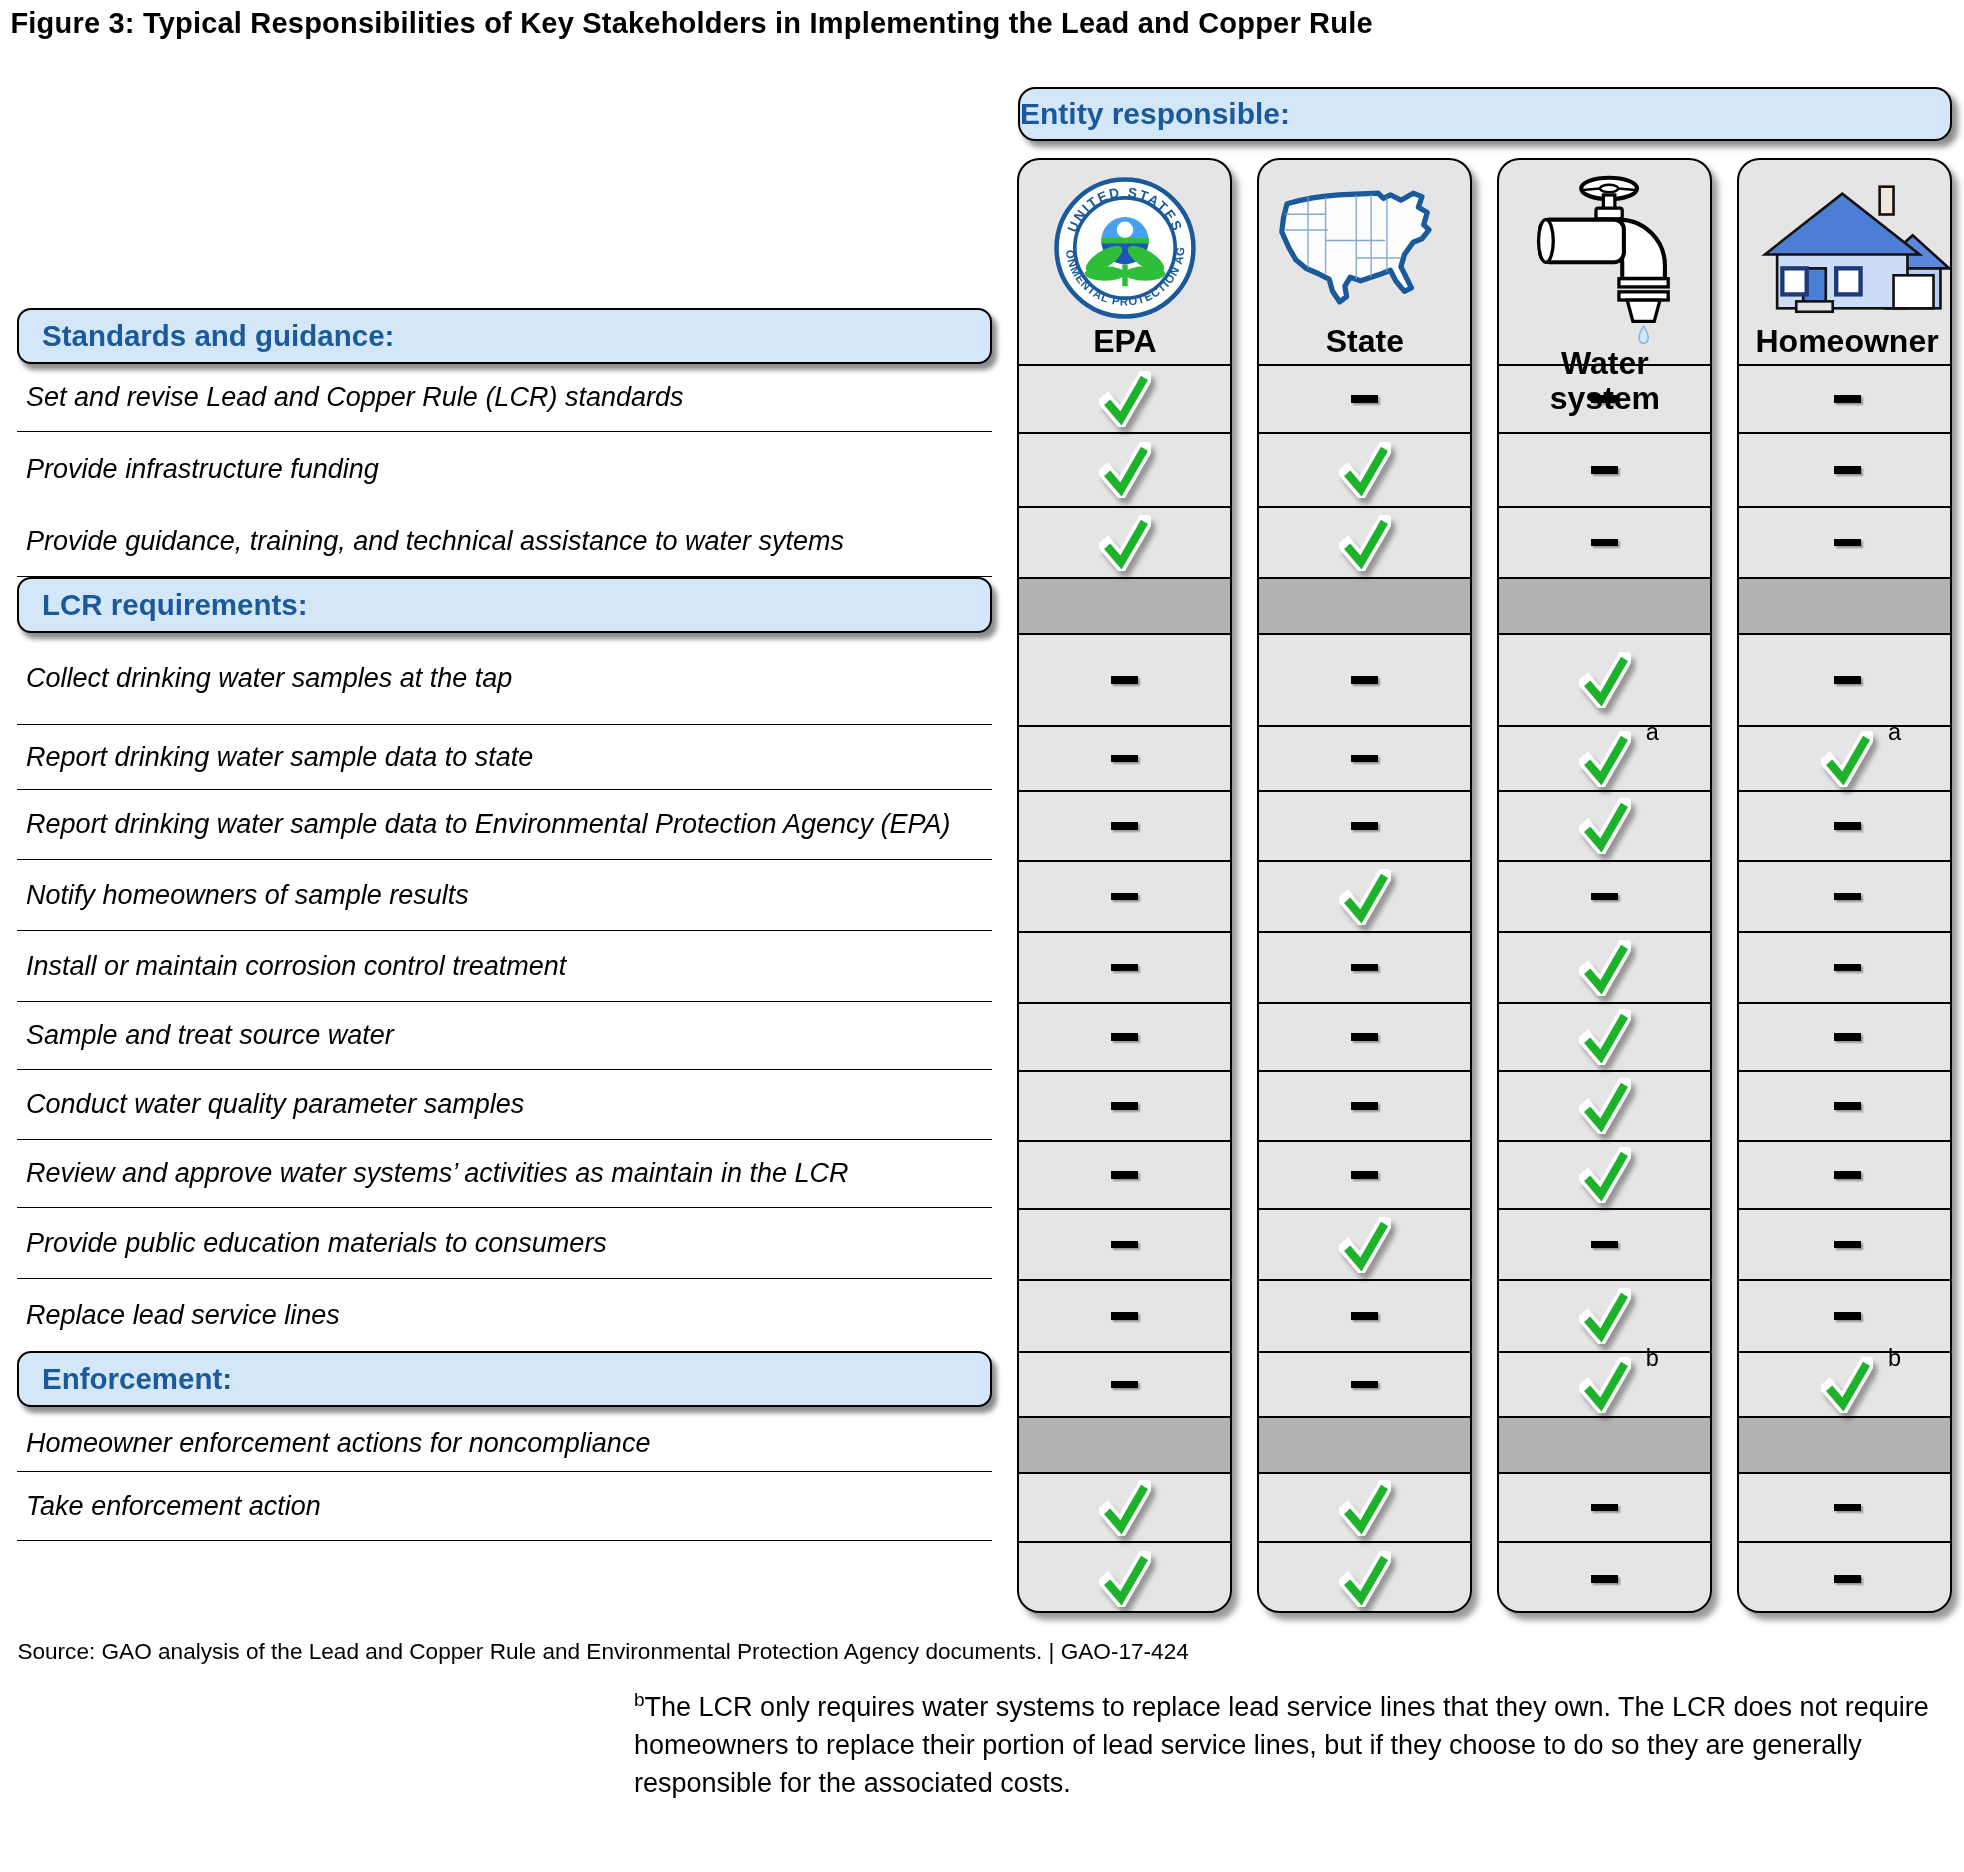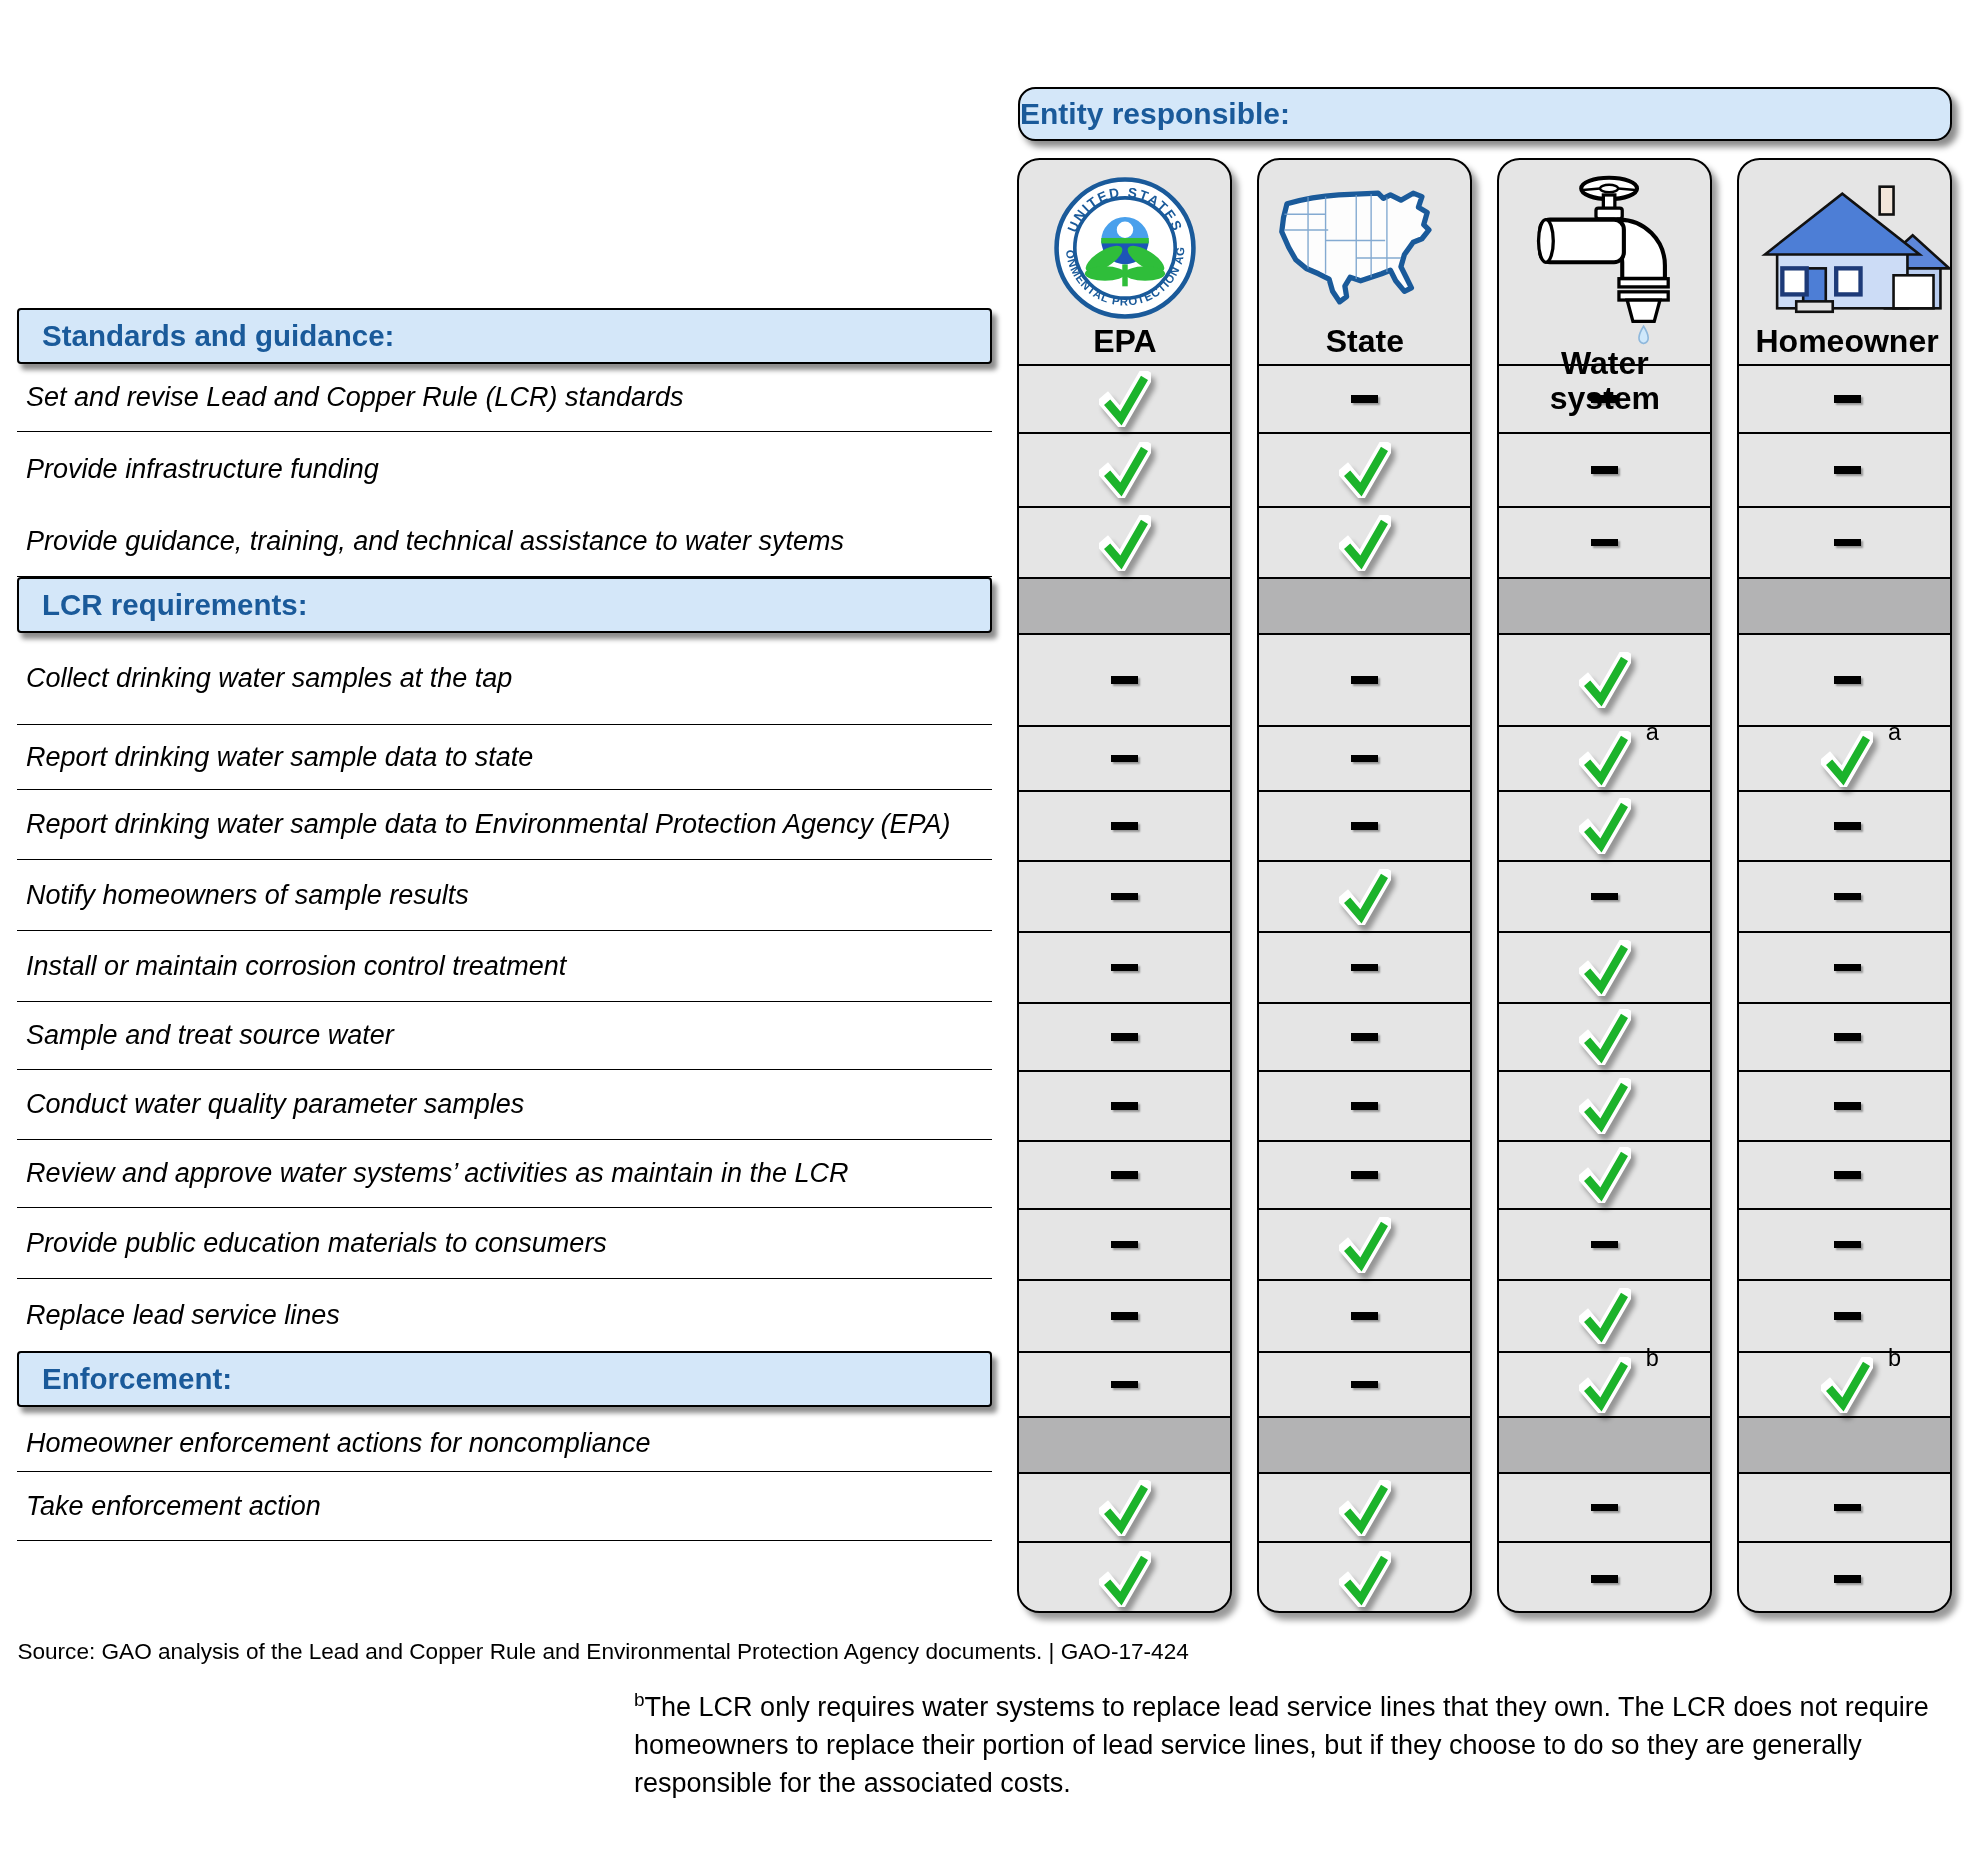--- a/index.html
+++ b/index.html
@@ -15,21 +15,21 @@
     display:flex;align-items:center;justify-content:flex-start;
     font-size:30px;font-weight:bold;color:#1a5a9a;box-sizing:border-box;}
 
   
   .matrix{position:absolute;left:17.4px;top:158px;display:grid;
     grid-template-columns:975px 215px 215px 215px 215px;column-gap:25px;
     --rows:206px 68px 74px 71px 56px 92px 65px 70px 71px 71px 68px 70px 68px 71px 72px 65px 56px 69px 72px;
     grid-template-rows:var(--rows);}
   .labels-grid{grid-column:1;grid-row:1/-1;display:grid;grid-template-rows:var(--rows);}
 
-  .section-box{background:#d4e7f9;border:2.6px solid #000;border-radius:4px;
+  .section-box{background:#d4e7f9;border:2.6px solid #000;border-radius:14px;
     box-shadow:4.3px 6px 5.2px rgba(0,0,0,.45);
     display:flex;align-items:center;padding-left:22.6px;box-sizing:border-box;
     font-size:29.5px;font-weight:bold;color:#1a5a9a;height:56px;}
   .head-section{align-self:end;}
 
   .label-row{display:flex;align-items:center;font-size:27px;line-height:33px;
     padding:0 15.6px 0 8.7px;border-bottom:1.7px solid #000;box-sizing:border-box;font-style:italic;}
   .label-row.no-line{border-bottom:none;}
 
   
@@ -55,20 +55,21 @@
   .footnotes p{margin:0 0 17.4px 0;}
   .footnotes sup{font-size:19px;}
 
   .icon-box{display:flex;align-items:center;justify-content:center;flex:1;}
 </style>
 </head>
 <body>
 
 <div class="page">
 
+  <div class="fig-title">Figure 3: Typical Responsibilities of Key Stakeholders in Implementing the Lead and Copper Rule</div>
 
   <div class="entity-header">
     <span>Entity responsible:</span>
   </div>
 
   <div class="matrix">
 
     <div class="labels-grid">
       <div class="section-box head-section">
         <span>Standards and guidance:</span>

